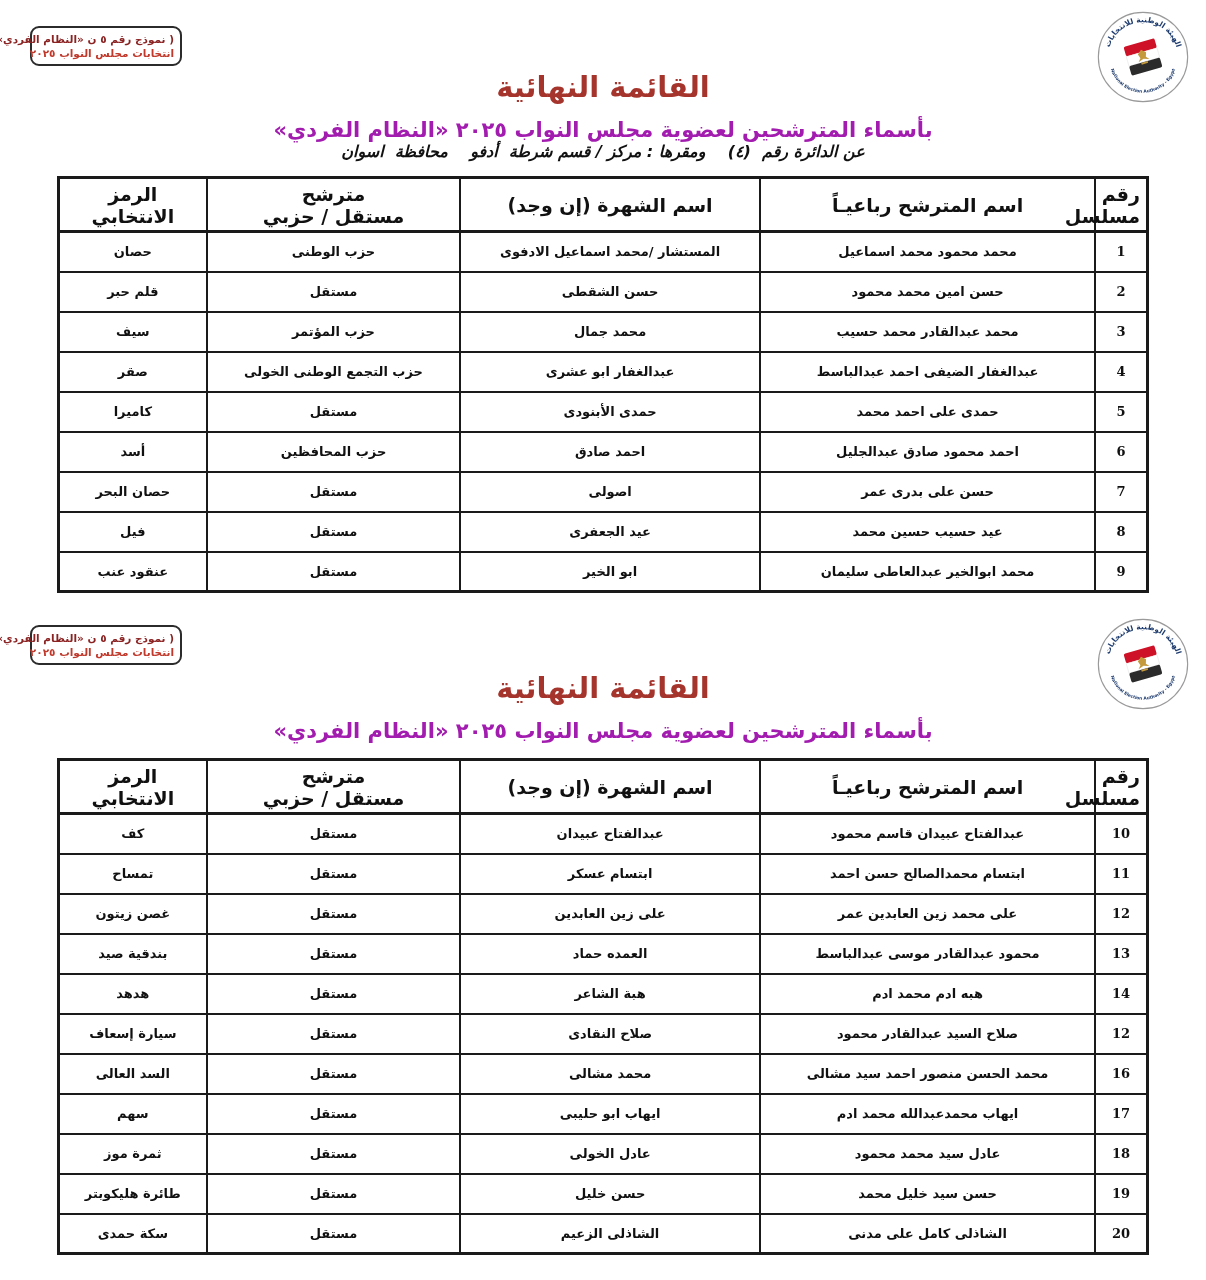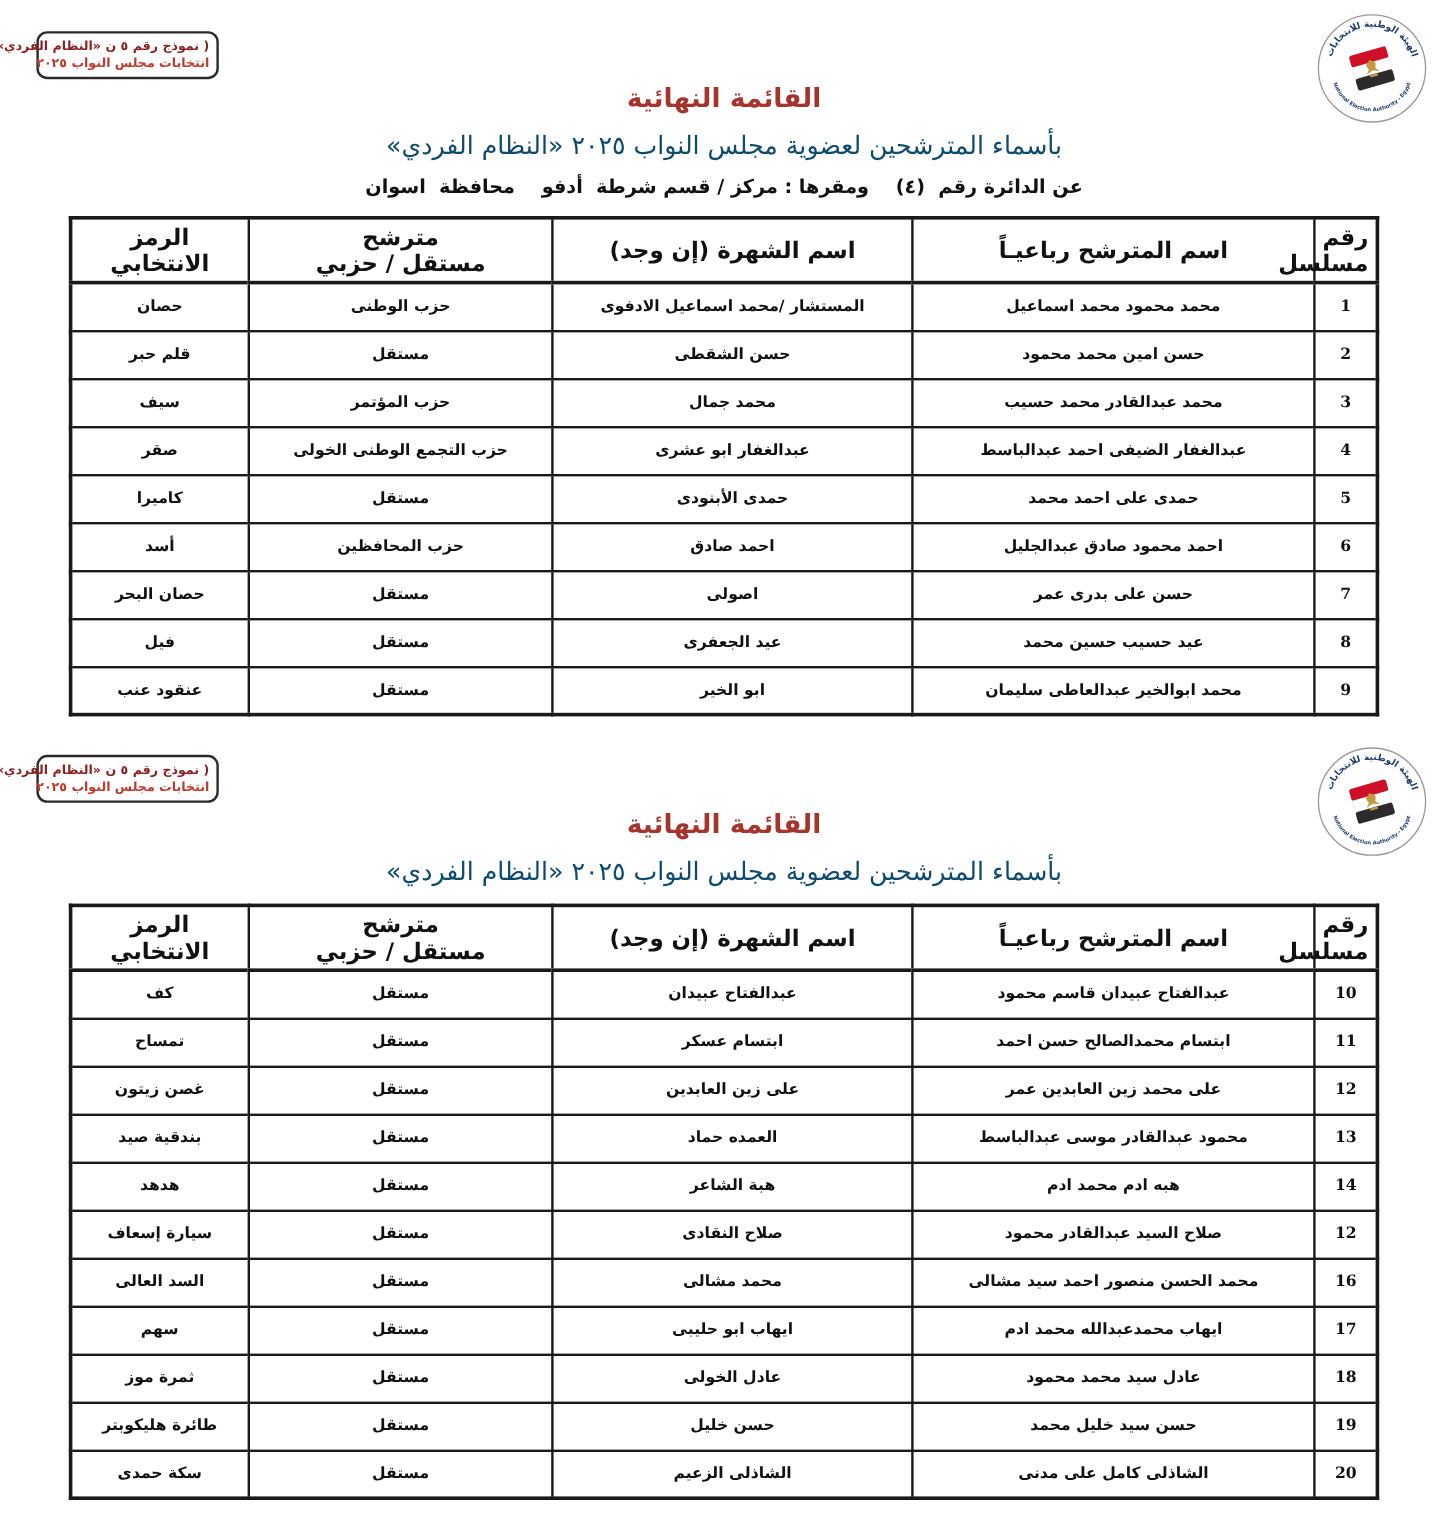--- a/index.html
+++ b/index.html
@@ -27,30 +27,30 @@
   .s1 .logo{top:0;}
   .logo svg{width:94px;height:94px;}
   .arc-text{fill:var(--logo-navy,#1D3B6E);font-weight:bold;}
   .flag-red{fill:var(--flag-red,#CE1126);}
   .flag-white{fill:#ffffff;stroke:#cccccc;stroke-width:.3;}
   .flag-black{fill:var(--flag-black,#2B2B2B);}
   .eagle{fill:var(--eagle-gold,#C49A3C);}
 
   .title{
     margin:0;padding-top:70px;text-align:center;
-    font-size:22px;font-weight:bold;color:var(--title-red,#A5342C);
+    font-size:29px;font-weight:bold;color:var(--title-red,#A5342C);
   }
   .s1 .title{padding-top:54px;}
   .subtitle{
     margin:14px 0 0 0;text-align:center;
-    font-size:21px;font-weight:normal;color:#0c4a6e;
+    font-size:21px;font-weight:bold;color:#a21caf;
   }
   .district{
-    margin-top:13px;text-align:center;
-    font-size:16px;font-weight:bold;color:#111;white-space:pre;
+    margin-top:0;text-align:center;
+    font-size:16px;font-weight:bold;color:#111;white-space:pre;font-style:italic;
   }
 
   table.cand{
     width:1092px;margin:15px auto 0 auto;
     border-collapse:collapse;table-layout:fixed;
     border:3px solid #1a1a1a;
   }
   table.cand th,table.cand td{
     border:2px solid #1a1a1a;text-align:center;vertical-align:middle;
     font-weight:bold;color:#111;padding:2px 6px;box-sizing:border-box;

